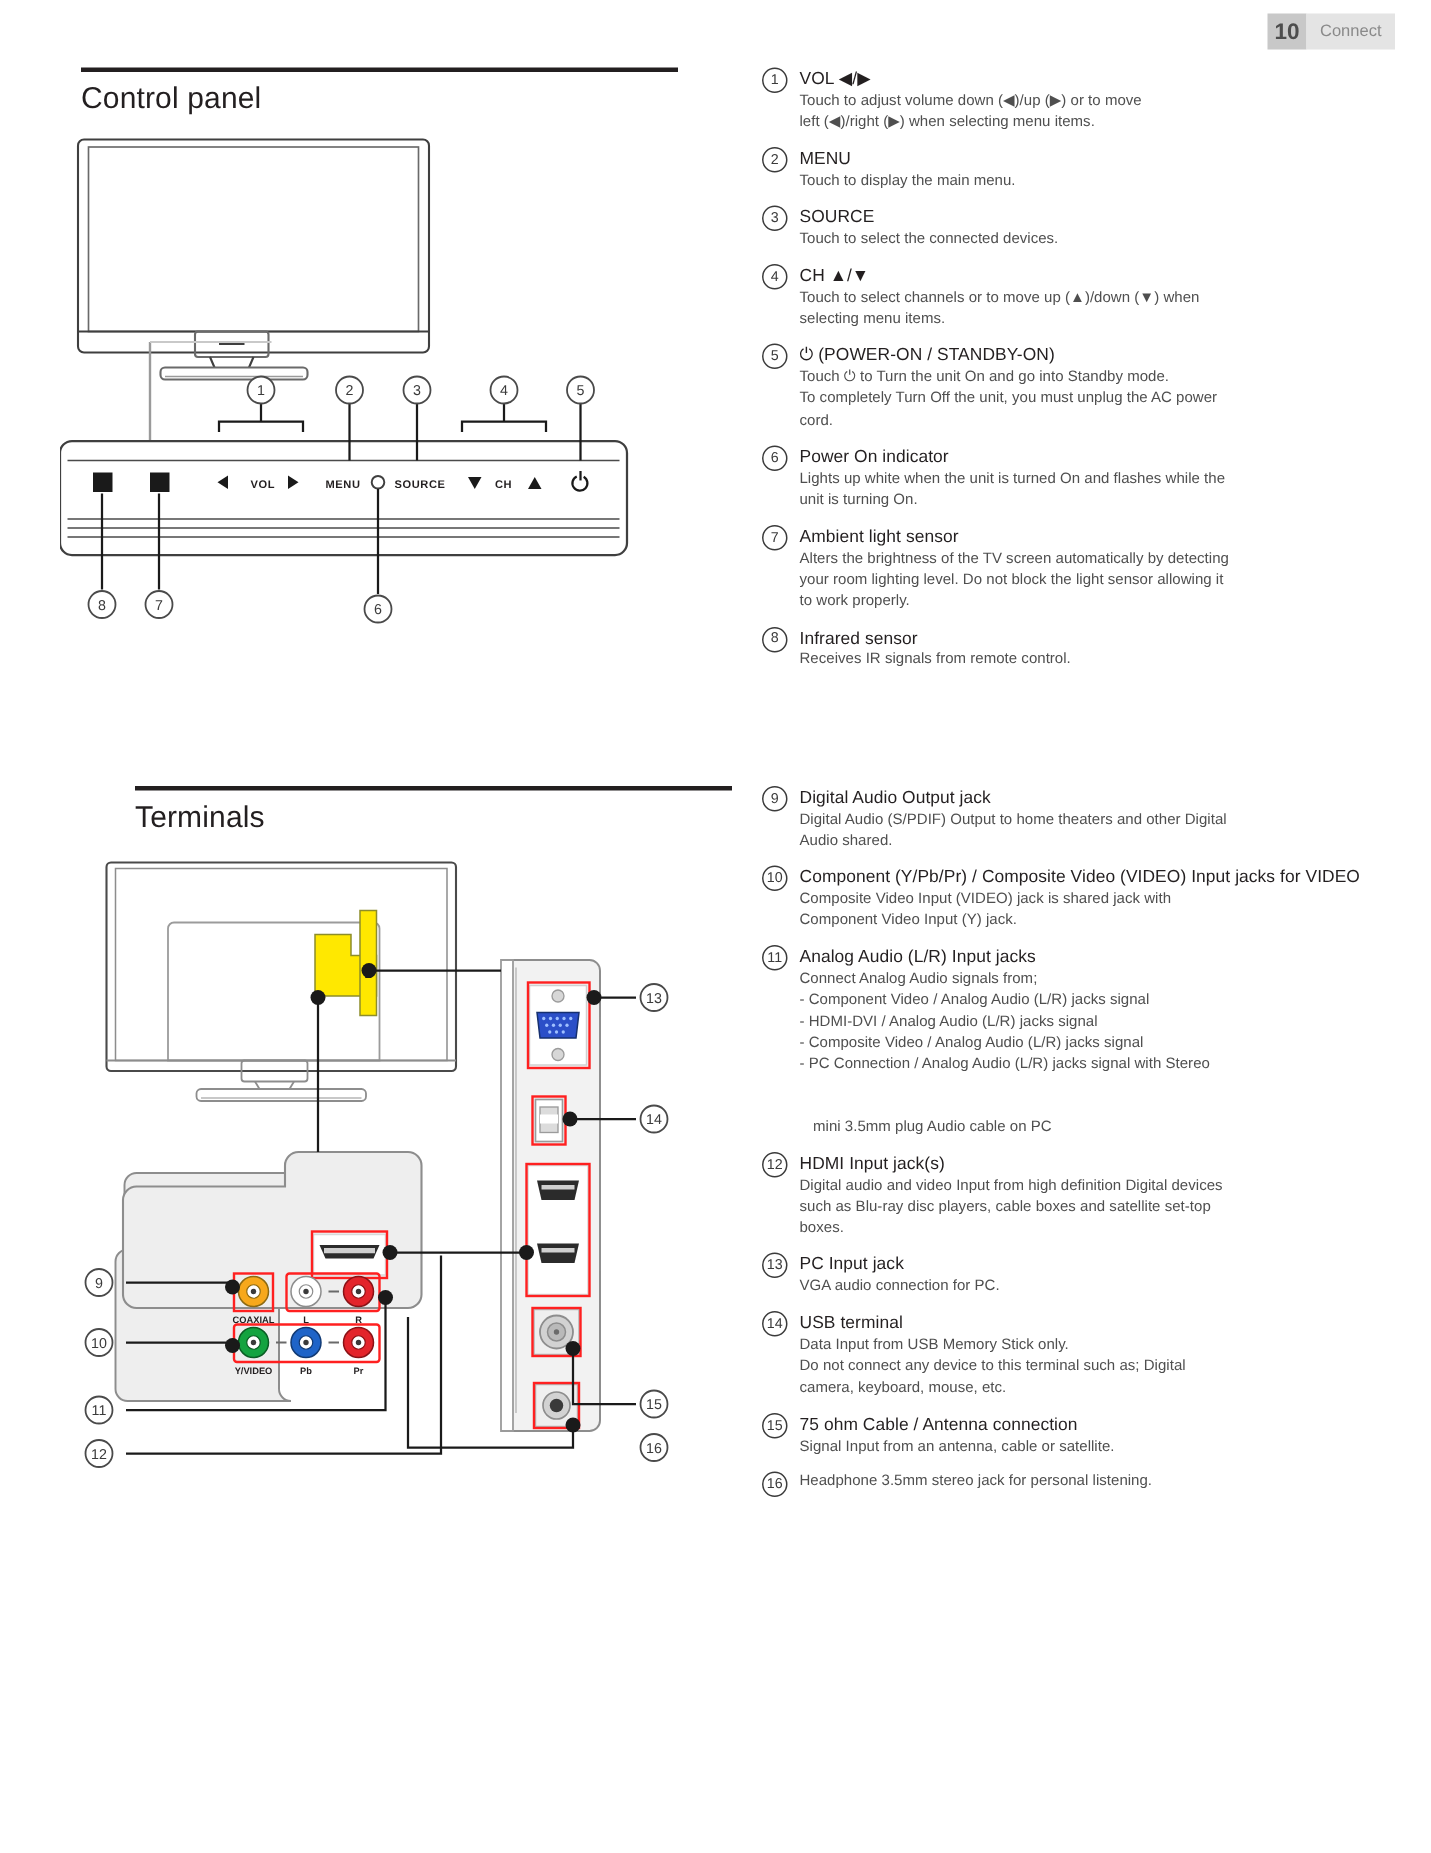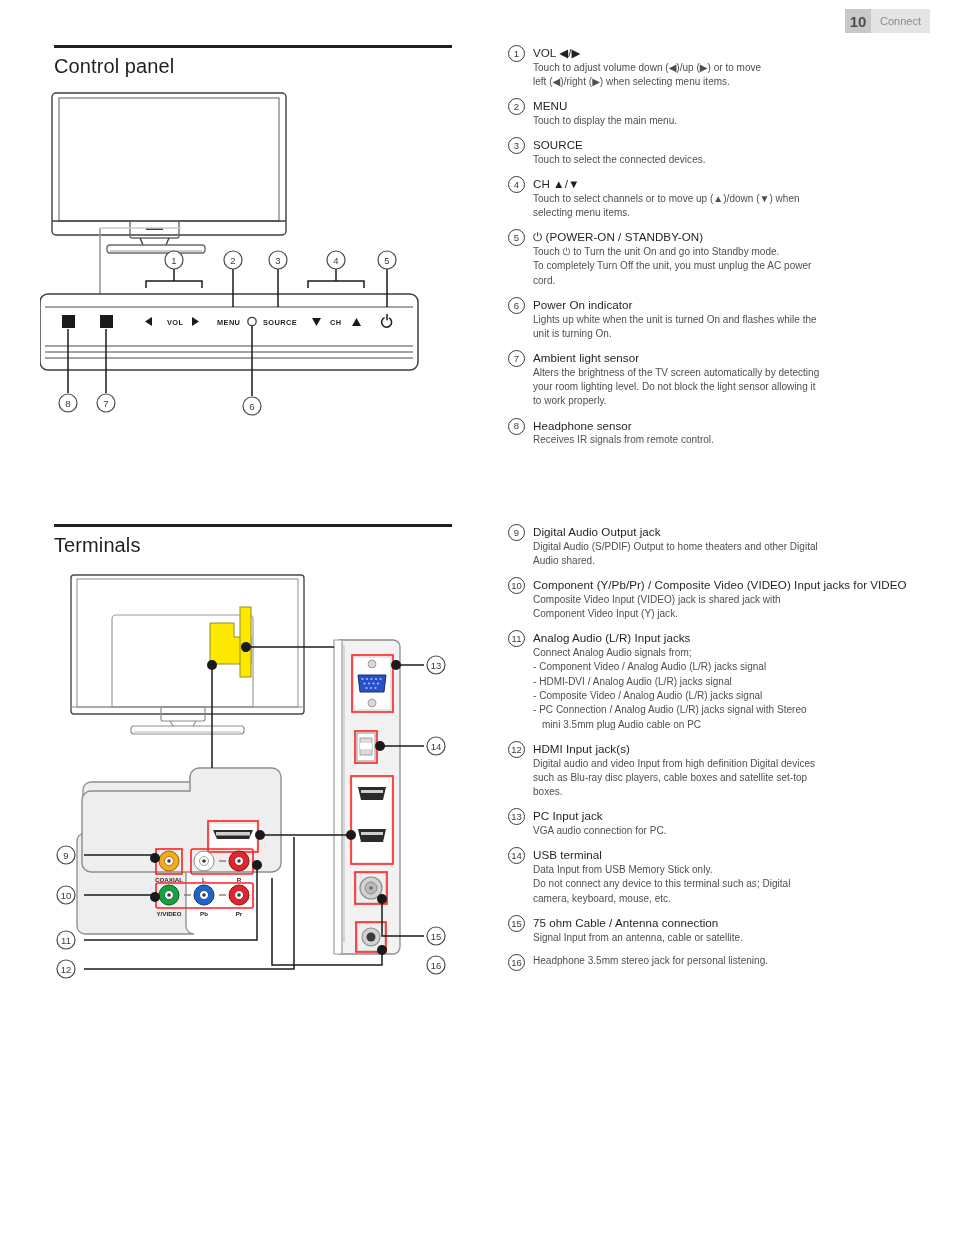--- a/index.html
+++ b/index.html
@@ -23,21 +23,21 @@
     background:#e4e4e4;color:#8a8a8a;font-size:11px;
     display:flex;align-items:center;justify-content:center;
     padding:0 9px;
   }
 
   
   .sec-head{position:absolute;width:398px;left:54px;}
   .sec-head .rule{height:3px;background:#231f20;width:100%;}
   .sec-head .title{font-size:20px;letter-spacing:.1px;padding-top:7px;color:#231f20;}
   #head-control{top:29px;margin-top:16px;}
-  #head-terminals{top:524px;}
+  #head-terminals{top:524px;margin-left:36px;}
 
   
   .list{position:absolute;left:508px;width:400px;}
   #list-control{top:45px;}
   #list-terminals{top:524px;}
   .item{display:flex;margin-bottom:9px;}
   .item .num{
     width:18px;min-width:18px;height:13px;margin-right:7px;margin-top:3px;
     position:relative;
   }
@@ -45,21 +45,21 @@
     position:absolute;left:0;top:-3px;
     display:inline-flex;align-items:center;justify-content:center;
     width:15px;height:15px;border:1px solid #3b3b3b;border-radius:50%;
     font-size:9.5px;color:#3b3b3b;line-height:1;
     font-family:"Liberation Sans", sans-serif;
   }
   .item .body{flex:1;}
   .item .lbl{font-size:11.6px;font-weight:normal;color:#231f20;line-height:1.35;letter-spacing:.05px;}
   .item .desc{font-size:10px;color:#4f4f4f;line-height:1.43;margin-top:0px;letter-spacing:.02px;}
   .item .desc .sub{display:block;}
-  .item .desc .sub.ind{padding-left:9px;}
+  .item .desc .sub.ind{padding-left:9px;margin-top:27px;}
 
   
   .diagram{position:absolute;}
   #diag-control{left:40px;top:88px;width:440px;height:350px;}
   #diag-terminals{left:44px;top:565px;width:430px;height:420px;}
   .diagram svg{display:block;}
   .callout-txt{font-family:"Liberation Sans", sans-serif;font-size:9.5px;fill:#3b3b3b;}
   .panel-txt{font-family:"Liberation Sans", sans-serif;font-weight:bold;fill:#231f20;}
 </style>
 </head>
@@ -261,21 +261,21 @@
             <span class="sub">your room lighting level. Do not block the light sensor allowing it</span>
             <span class="sub">to work properly.</span>
           </div>
         </div>
       </div>
       <div class="item">
         <div class="num">
           <span>8</span>
         </div>
         <div class="body">
-          <div class="lbl">Headphone sensor</div>
+          <div class="lbl">Infrared sensor</div>
           <div class="desc">
             <span class="sub">Receives IR signals from remote control.</span>
           </div>
         </div>
       </div>
     </div>
 
   <div class="sec-head" id="head-terminals">
     <div class="rule"></div>
     <div class="title">Terminals</div>

